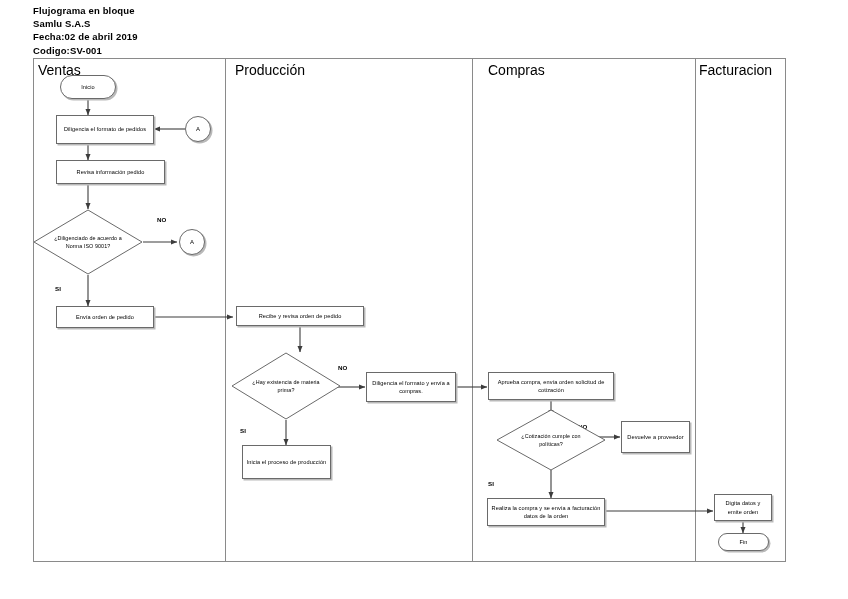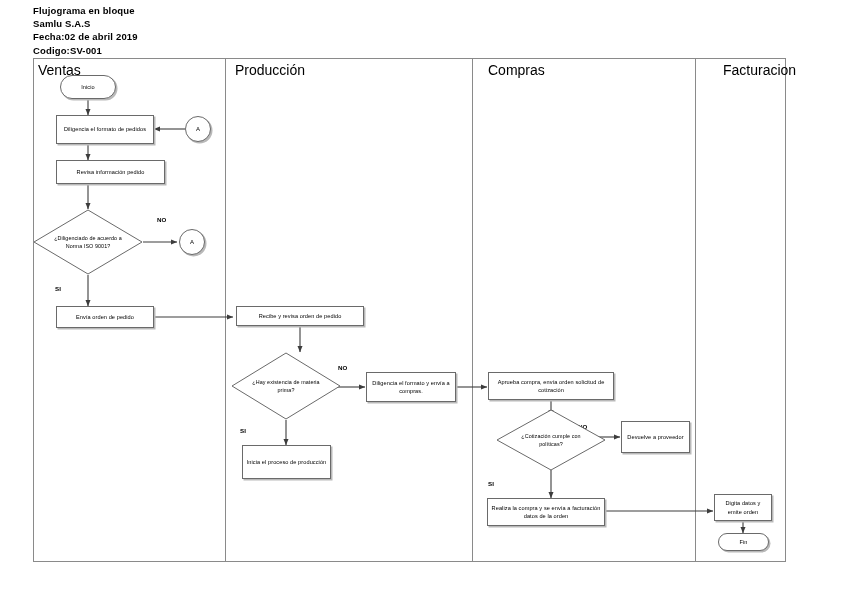--- a/index.html
+++ b/index.html
@@ -127,21 +127,21 @@
   </div>
 
   <div id="lanes">
     <div class="lane-div" style="left:191px;"></div>
     <div class="lane-div" style="left:438px;"></div>
     <div class="lane-div" style="left:661px;"></div>
 
     <div class="lane-title" style="left:4px;">Ventas</div>
     <div class="lane-title" style="left:201px;">Producción</div>
     <div class="lane-title" style="left:454px;">Compras</div>
-    <div class="lane-title" style="left:689px;">Facturacion</div>
+    <div class="lane-title" style="left:665px;">Facturacion</div>
   </div>
 
   <svg id="wires" viewBox="0 0 848 599" xmlns="http://www.w3.org/2000/svg">
     <defs>
       <marker id="ah" markerWidth="7" markerHeight="7" refX="6.2" refY="2.6" orient="auto" markerUnits="userSpaceOnUse">
         <path d="M0,0 L6.4,2.6 L0,5.2 z" fill="#3c3c3c"></path>
       </marker>
     </defs>
     <g stroke="#3c3c3c" stroke-width="1.1" fill="none">
 

